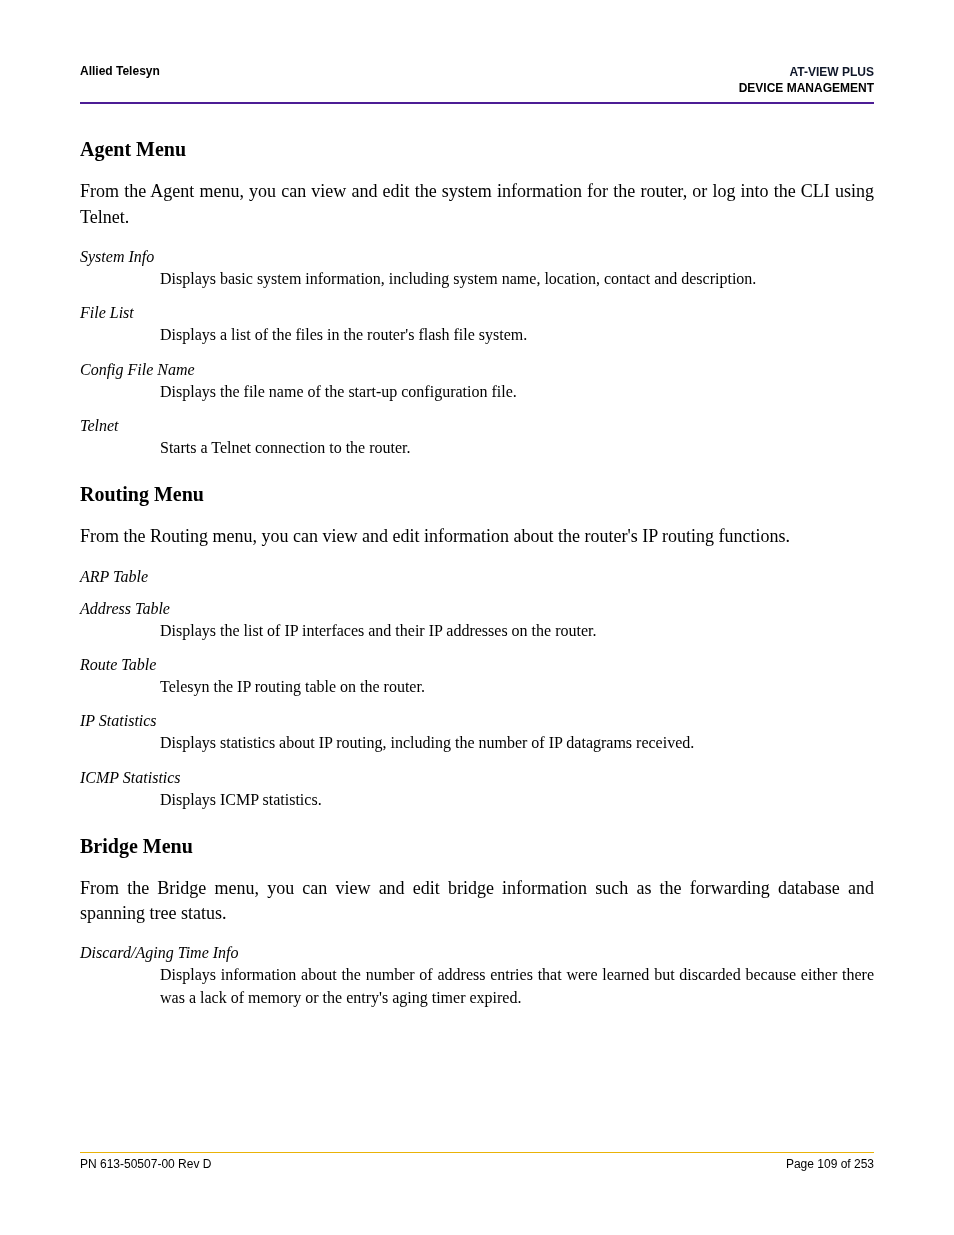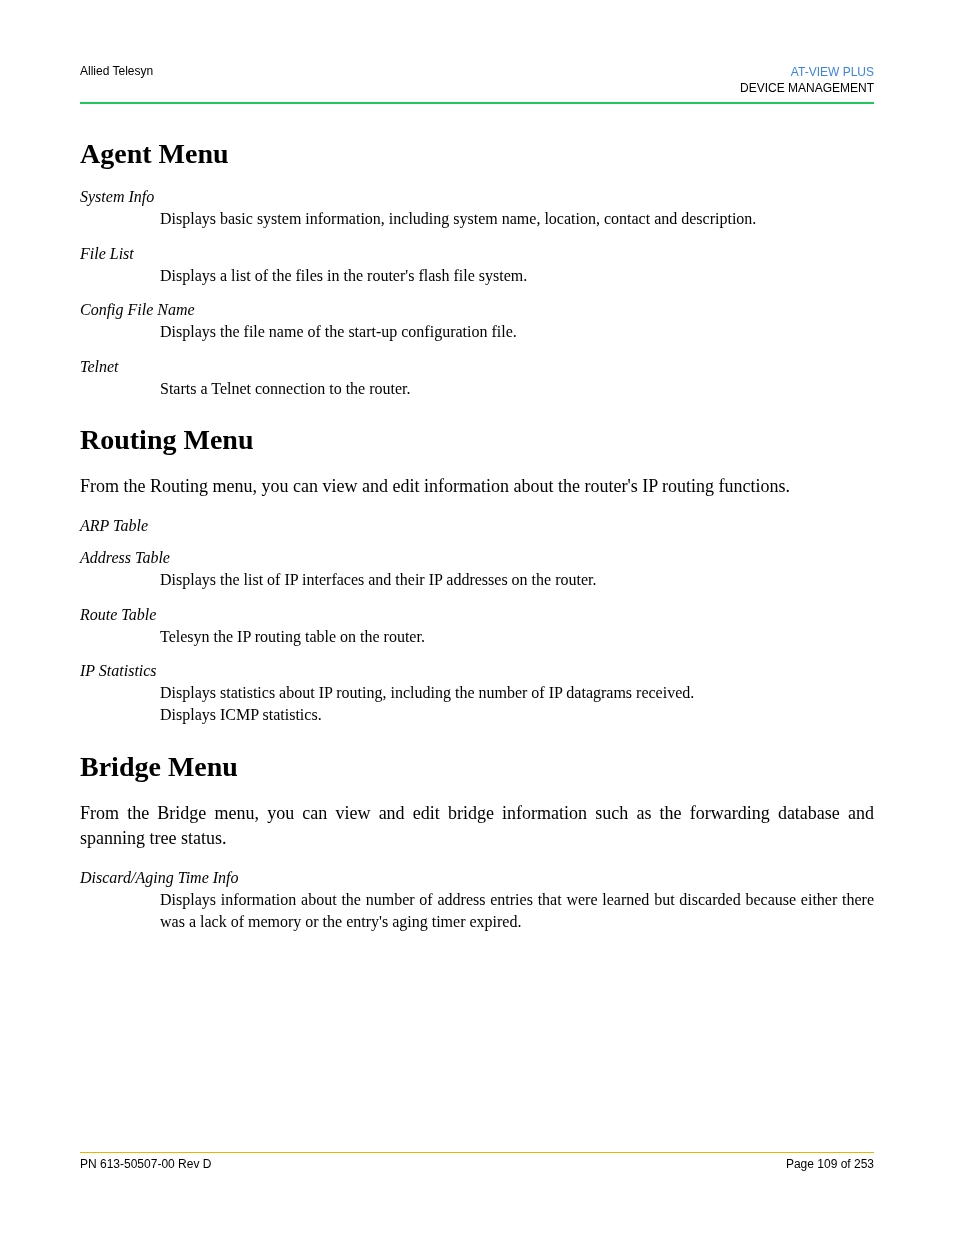--- a/index.html
+++ b/index.html
@@ -13,33 +13,33 @@
     width: 954px;
     min-height: 1235px;
     box-sizing: border-box;
     padding: 64px 80px 50px 80px;
     position: relative;
   }
   .header {
     display: flex;
     justify-content: space-between;
     align-items: flex-start;
-    border-bottom: 2px solid #22c55e;
+    border-bottom: 2px solid #4c1d95;
     padding-bottom: 6px;
     margin-bottom: 34px;
     font-family: Verdana, Arial, sans-serif;
     font-size: 12px;
-    font-weight: normal;
+    font-weight: bold;
   }
   .header-left { color: #000; }
   .header-right { text-align: right; line-height: 1.35; }
-  .header-right .blue { color: #3b82f6; }
+  .header-right .blue { color: #0f172a; }
   .header-right .black { color: #000; margin-left: 44px; }
   h2.section {
-    font-size: 28px;
+    font-size: 20px;
     font-weight: bold;
     margin: 8px 0 18px 0;
   }
   p.intro {
     font-size: 18px;
     line-height: 1.4;
     margin: 0 0 18px 0;
     text-align: justify;
   }
   .defs { margin-bottom: 24px; }
@@ -74,20 +74,21 @@
 
   <div class="header">
     <div class="header-left">Allied Telesyn</div>
     <div class="header-right">
       <div class="blue">AT-VIEW PLUS</div>
       <div class="black">DEVICE MANAGEMENT</div>
     </div>
   </div>
 
   <h2 class="section">Agent Menu</h2>
+  <p class="intro">From the Agent menu, you can view and edit the system information for the router, or log into the CLI using Telnet.</p>
   <div class="defs">
     <div class="term">System Info</div>
     <div class="desc">Displays basic system information, including system name, location, contact and description.</div>
     <div class="term">File List</div>
     <div class="desc">Displays a list of the files in the router's flash file system.</div>
     <div class="term">Config File Name</div>
     <div class="desc">Displays the file name of the start-up configuration file.</div>
     <div class="term">Telnet</div>
     <div class="desc">Starts a Telnet connection to the router.</div>
   </div>
@@ -95,20 +96,21 @@
   <h2 class="section">Routing Menu</h2>
   <p class="intro">From the Routing menu, you can view and edit information about the router's IP routing functions.</p>
   <div class="defs">
     <div class="term">ARP Table</div>
     <div class="term">Address Table</div>
     <div class="desc">Displays the list of IP interfaces and their IP addresses on the router.</div>
     <div class="term">Route Table</div>
     <div class="desc">Telesyn the IP routing table on the router.</div>
     <div class="term">IP Statistics</div>
     <div class="desc">Displays statistics about IP routing, including the number of IP datagrams received.</div>
+    <div class="term">ICMP Statistics</div>
     <div class="desc">Displays ICMP statistics.</div>
   </div>
 
   <h2 class="section">Bridge Menu</h2>
   <p class="intro">From the Bridge menu, you can view and edit bridge information such as the forwarding database and spanning tree status.</p>
   <div class="defs">
     <div class="term">Discard/Aging Time Info</div>
     <div class="desc">Displays information about the number of address entries that were learned but discarded because either there was a lack of memory or the entry's aging timer expired.</div>
   </div>
 

